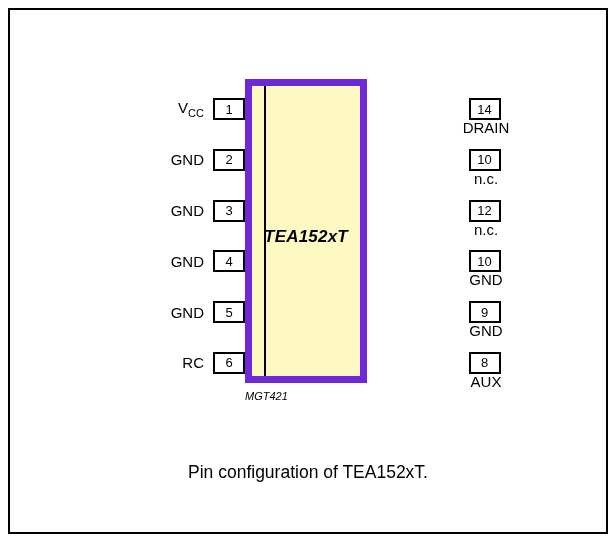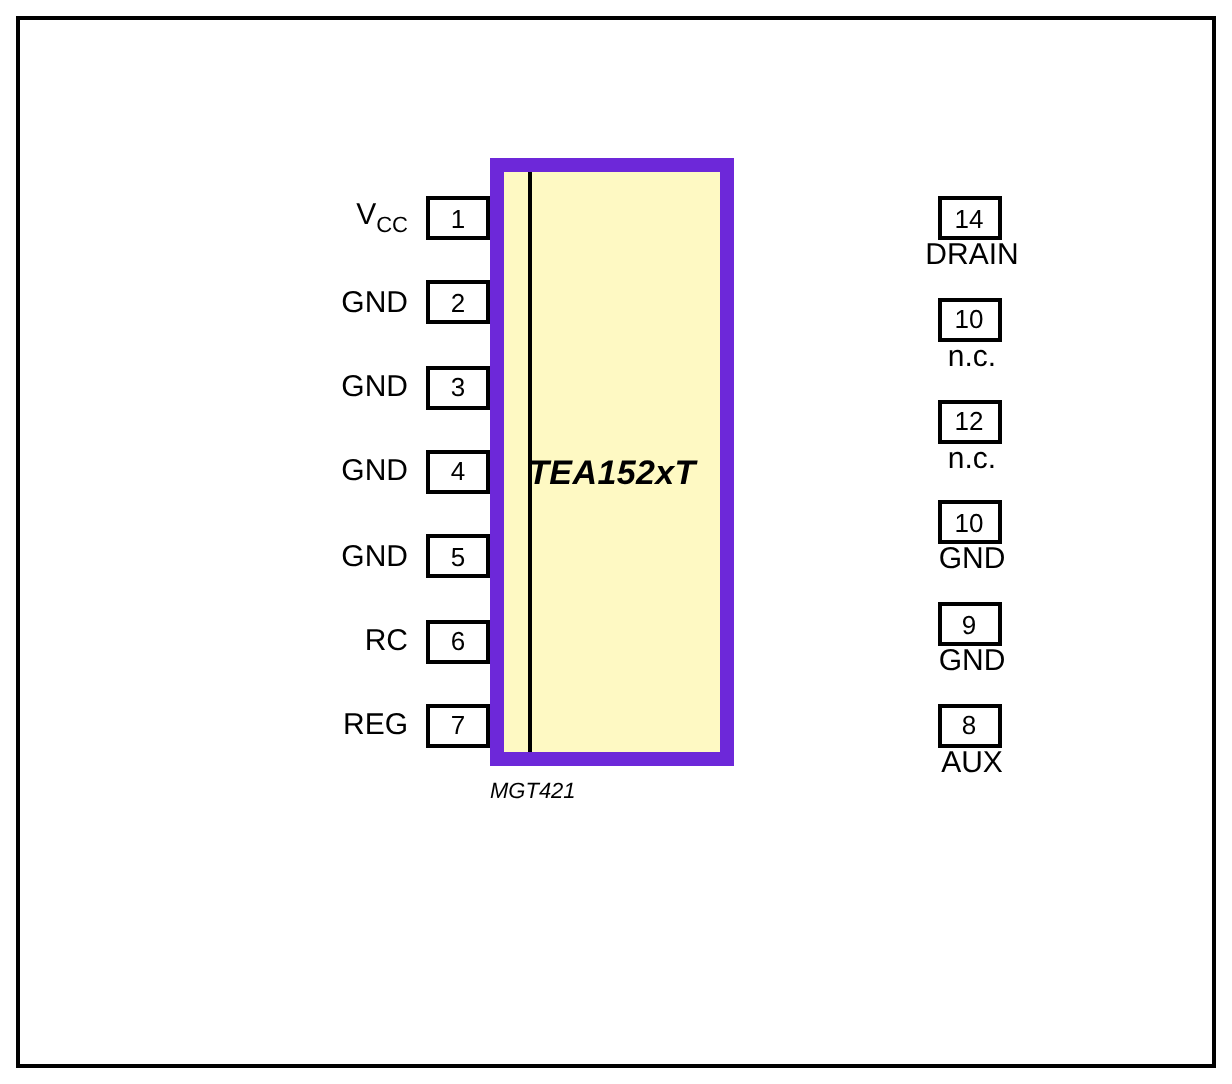--- a/index.html
+++ b/index.html
@@ -128,26 +128,20 @@
       <span class="pin-box">
           <span>5</span>
         </span>
     </div>
     <div class="pin-row left">
       <span class="pin-label"><span>RC</span></span>
       <span class="pin-box">
           <span>6</span>
         </span>
     </div>
-    <div class="pin-row left">
-      <span class="pin-label"><span>REG</span></span>
-      <span class="pin-box">
-          <span>7</span>
-        </span>
-    </div>
   </div>
 
   <div class="pin-column right">
     <div class="pin-row right">
       <span class="pin-box">
           <span>14</span>
         </span>
       <span class="pin-label"><span>DRAIN</span></span>
     </div>
     <div class="pin-row right">
@@ -177,14 +171,15 @@
     <div class="pin-row right">
       <span class="pin-box">
           <span>8</span>
         </span>
       <span class="pin-label"><span>AUX</span></span>
     </div>
   </div>
 
   <div class="figure-code">MGT421</div>
 
+  <div class="caption">Pin configuration of TEA152xT.</div>
 
 </div>
 
 </body></html>

